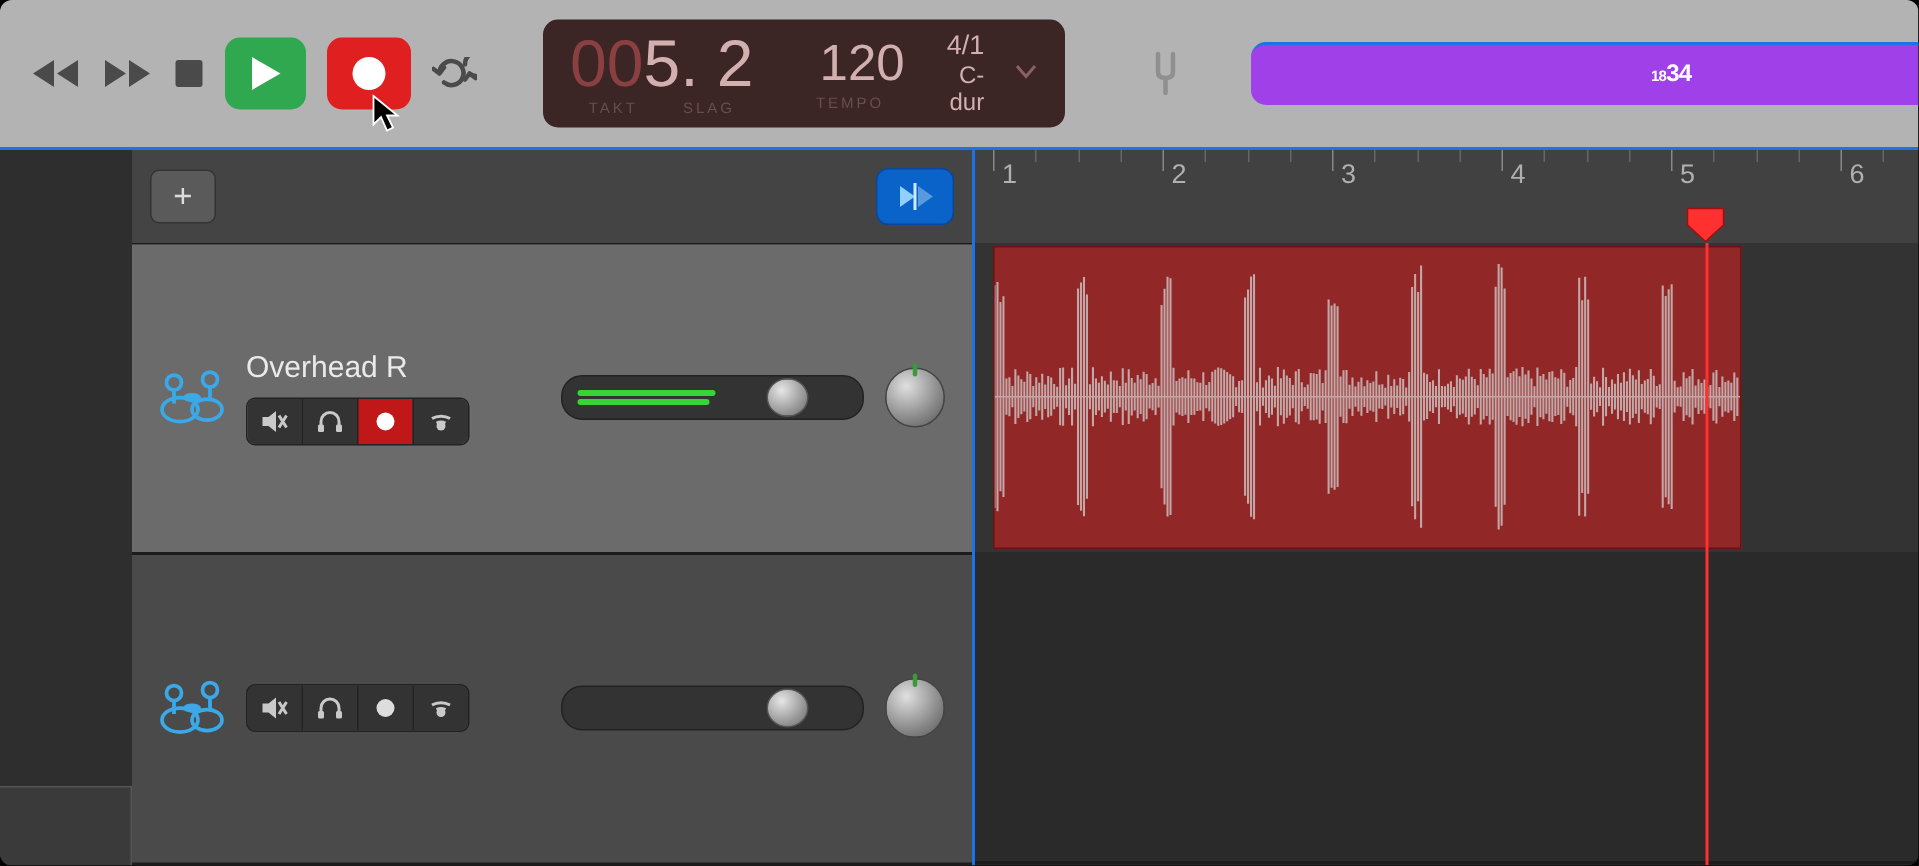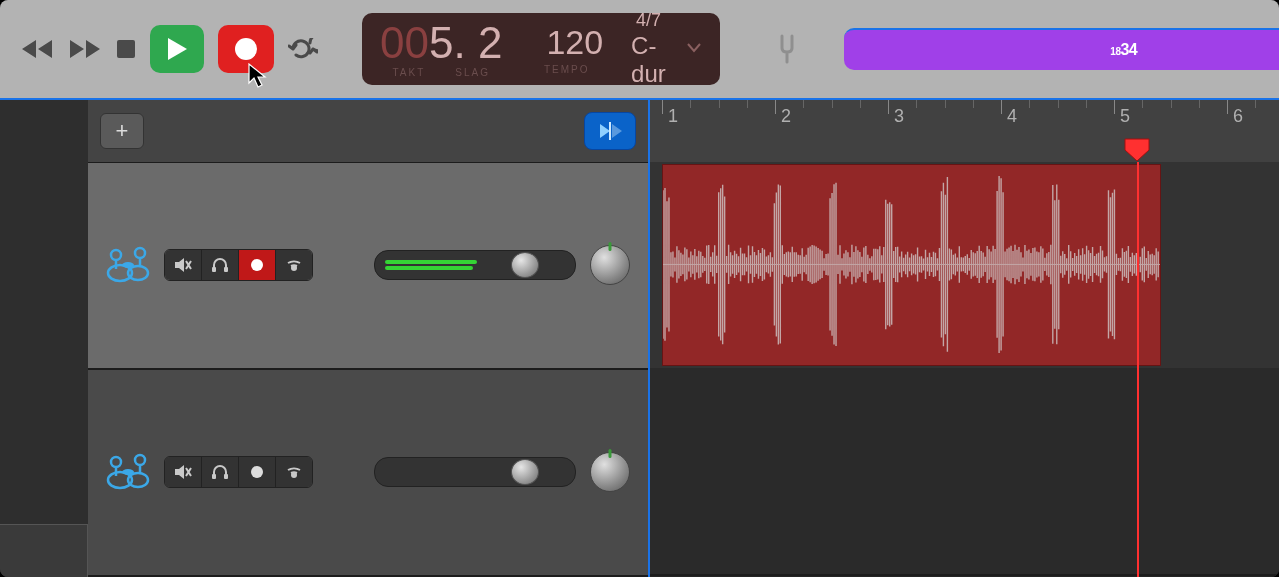--- a/index.html
+++ b/index.html
@@ -39,21 +39,21 @@
   .play{background:var(--play-green);color:#fff;width:52px;height:48px;border-radius:10px;}
   .record{background:var(--rec-red);color:#fff;width:52px;height:48px;border-radius:10px;position:relative;}
   .cursor-arrow{position:absolute;left:30px;top:38px;}
   .lcd{background:var(--lcd-bg);border-radius:10px;height:72px;display:flex;align-items:center;padding:0 18px 0 4px;margin-left:30px;}
   .lcd-col{display:flex;flex-direction:column;align-items:center;justify-content:center;padding:0 14px;}
   .lcd-main{font-size:44px;font-weight:300;color:#d3b0b0;letter-spacing:0px;line-height:1;white-space:nowrap;}
   .lcd-main .dim{color:var(--lcd-red);}
   .lcd-label{font-size:10px;letter-spacing:2px;color:var(--lcd-label);margin-top:2px;text-transform:uppercase;}
   .lcd-tempo{font-size:34px;font-weight:300;color:#d3b0b0;margin-left:16px;}
   .lcd-sig{font-size:18px;color:#d3b0b0;line-height:1.2;text-align:center;}
-  .lcd-key{font-size:24px;color:#d3b0b0;}
+  .lcd-key{font-size:16px;color:#d3b0b0;text-align:right;}
   .lcd-chev{color:#8a6060;margin-left:6px;}
   .tuning{margin-left:40px;color:#8f8f8f;}
   .purple-pills{display:flex;gap:0px;margin-left:30px;}
   .purple-pill{width:48px;height:40px;border-radius:10px;display:flex;align-items:center;justify-content:center;color:#fff;font-size:14px;}
   .purple-pill.left{background:var(--purple1);border-top-right-radius:0;border-bottom-right-radius:0;font-weight:600;letter-spacing:-0.5px;}
   .purple-pill.left .sm{font-size:10px;}
   .purple-pill.left .lg{font-size:16px;margin-top:28px;}
   
   .main{position:absolute;left:0;right:0;top:98px;bottom:0;display:flex;}
   .gutter{width:88px;background:var(--panel-dark);border-top:2px solid var(--accent-blue);position:relative;}
@@ -143,21 +143,21 @@
         <div style="display:flex;gap:30px;">
           <span class="lcd-label">TAKT</span>
           <span class="lcd-label">SLAG</span>
         </div>
       </div>
       <div class="lcd-col">
         <div class="lcd-tempo">120</div>
         <div class="lcd-label">TEMPO</div>
       </div>
       <div class="lcd-col">
-        <div class="lcd-sig">4/7</div>
+        <div class="lcd-sig">4/1</div>
         <div class="lcd-key">C-dur</div>
       </div>
       <div class="lcd-chev">
         <svg width="16" height="16" viewBox="0 0 16 16">
             <path d="M2 5 L8 12 L14 5" fill="none" stroke="currentColor" stroke-width="2"></path>
           </svg>
       </div>
     </div>
 
     <div class="tb-btn tuning">
@@ -198,20 +198,21 @@
           <svg viewBox="0 0 44 44">
             <ellipse cx="14" cy="30" rx="12" ry="8" fill="none" stroke="#3ba8e8" stroke-width="2.5"></ellipse>
             <ellipse cx="32" cy="30" rx="10" ry="7" fill="none" stroke="#3ba8e8" stroke-width="2.5"></ellipse>
             <ellipse cx="22" cy="22" rx="6" ry="3" fill="#3ba8e8"></ellipse>
             <circle cx="10" cy="12" r="5" fill="none" stroke="#3ba8e8" stroke-width="2.5"></circle>
             <circle cx="34" cy="10" r="5" fill="none" stroke="#3ba8e8" stroke-width="2.5"></circle>
             <path d="M10 17 L10 26 M34 15 L34 24" stroke="#3ba8e8" stroke-width="2.5"></path>
           </svg>
         </div>
         <div class="track-body">
+          <div class="track-name">Overhead R</div>
           <div class="track-btns">
             <div class="tbtn">
               <svg width="18" height="16" viewBox="0 0 18 16">
                   <path d="M1 5 L5 5 L10 1 L10 15 L5 11 L1 11 Z" fill="currentColor"></path>
                   <path d="M12 4 L17 12 M17 4 L12 12" stroke="currentColor" stroke-width="2"></path>
                 </svg>
             </div>
             <div class="tbtn">
               <svg width="18" height="16" viewBox="0 0 18 16">
                   <path d="M3 12 L3 8 a6 6 0 0 1 12 0 L15 12" fill="none" stroke="currentColor" stroke-width="2"></path>

